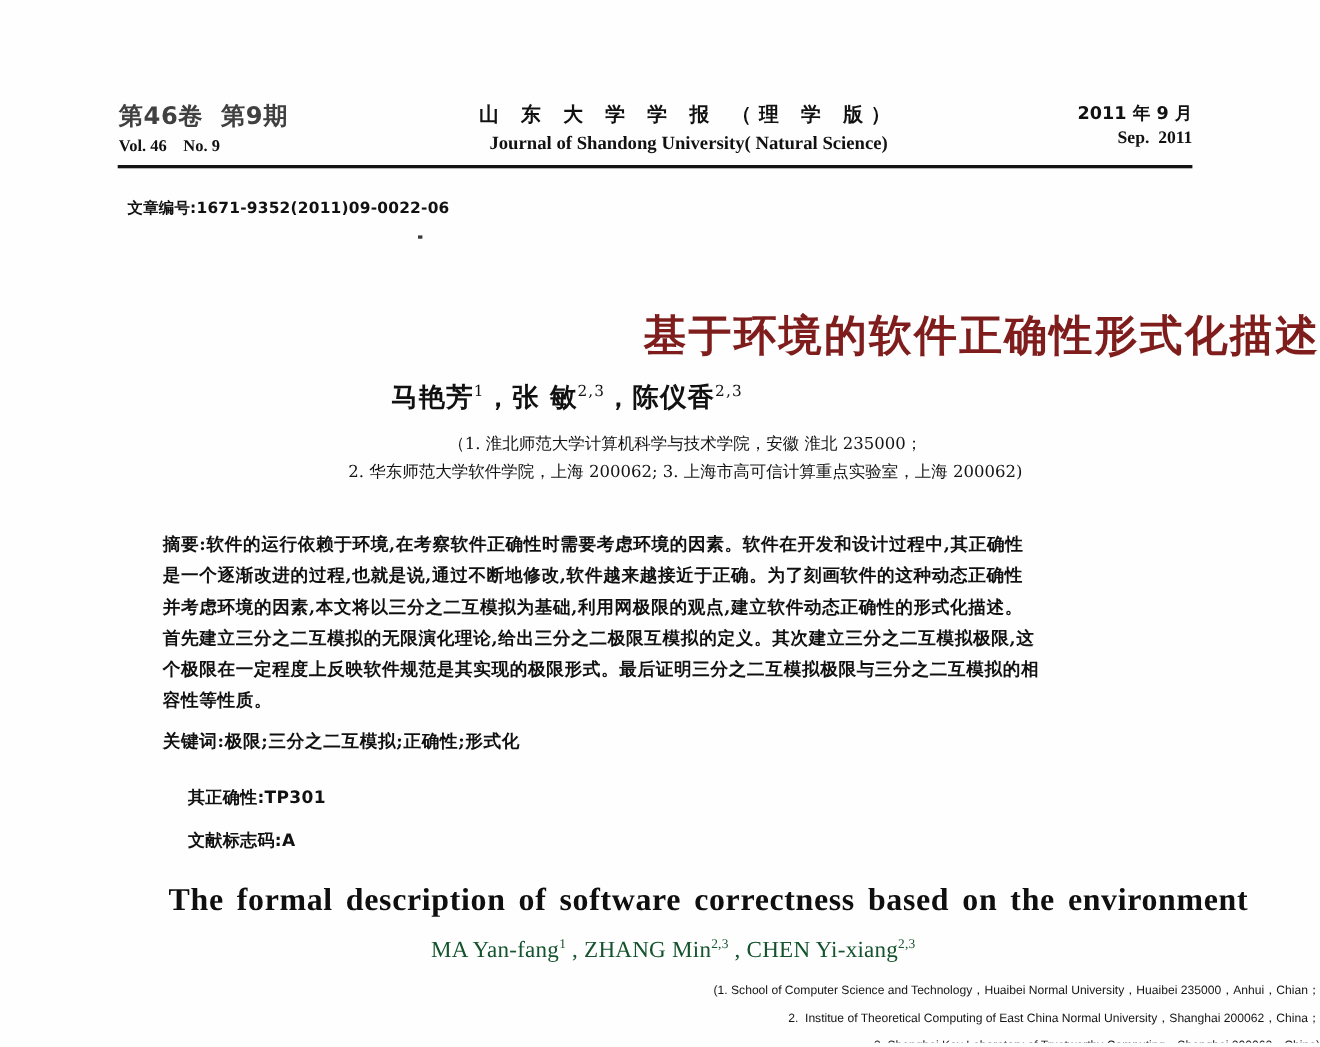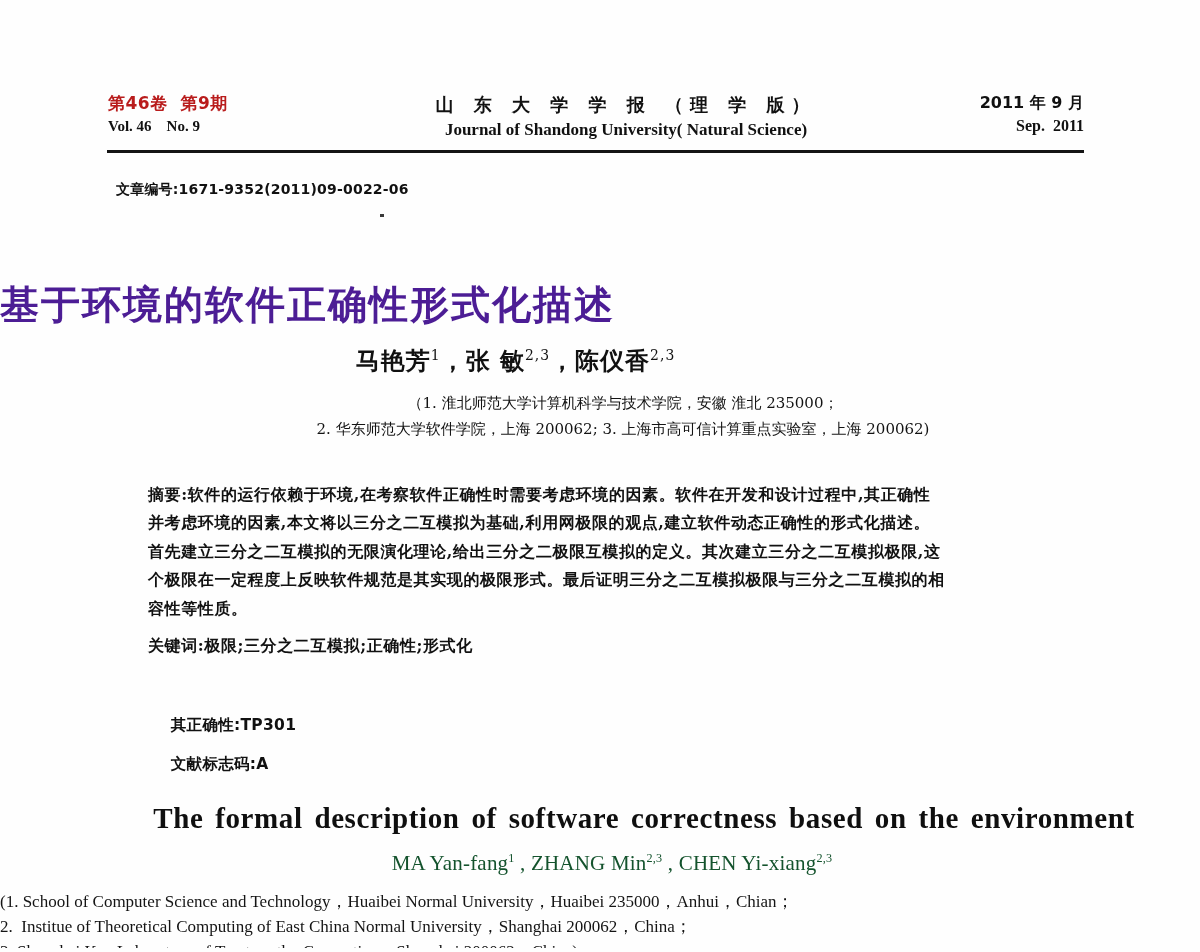--- a/index.html
+++ b/index.html
@@ -39,25 +39,25 @@
     display: flex;
     flex-direction: column;
   }
   .mast-left { align-items: flex-start; width: 230px; }
   .mast-center { align-items: center; flex: 1; }
   .mast-right { align-items: flex-end; width: 170px; text-align: right; }
 
   .mast-cn-vol {
     font-family: "DejaVu Sans", sans-serif;
     font-weight: bold;
-    font-size: 17px;
+    font-size: 22px;
     letter-spacing: 0.5px;
     white-space: pre;
     line-height: 1.35;
-    color: #b91c1c;
+    color: #404040;
   }
   .mast-en-vol {
     font-family: "Liberation Serif", serif;
     font-weight: bold;
     font-size: 15px;
     white-space: pre;
     line-height: 1.5;
     color: #111;
   }
   .mast-cn-title {
@@ -125,26 +125,26 @@
     height: 3px;
     background: #3a3a3a;
   }
 
   
   .cn-title {
     position: absolute;
     left: 0;
     top: 252px;
     width: 1200px;
-    text-align: left;
+    text-align: right;
     font-family: "DejaVu Sans", sans-serif;
     font-weight: bold;
     font-size: 39px;
     letter-spacing: 2px;
-    color: #4c1d95;
+    color: #7f1d1d;
   }
 
   
   .cn-authors {
     position: absolute;
     left: 0;
     top: 345px;
     width: 1031px;
     text-align: center;
     font-family: "DejaVu Serif", serif;
@@ -240,23 +240,23 @@
     color: #14532d;
     white-space: pre;
   }
 
   
   .en-affils {
     position: absolute;
     left: 0;
     top: 889px;
     width: 1200px;
-    text-align: left;
-    font-family: Liberation Serif, serif;
-    font-size: 17px;
+    text-align: right;
+    font-family: Liberation Sans, sans-serif;
+    font-size: 11px;
     line-height: 25px;
     color: #141414;
   }
   .en-affils div { white-space: pre; }
 
   
   .clipped-line {
     height: 9px;
     overflow: hidden;
     line-height: 25px;
@@ -292,20 +292,21 @@
   <div class="cn-authors"><span>马艳芳<sup>1</sup></span><span>，</span><span>张 敏<sup>2,3</sup></span><span>，</span><span>陈仪香<sup>2,3</sup></span></div>
 
   <div class="cn-affils">
       <div>（1. 淮北师范大学计算机科学与技术学院，安徽 淮北 235000；</div>
       <div>2. 华东师范大学软件学院，上海 200062; 3. 上海市高可信计算重点实验室，上海 200062)</div>
     </div>
 
   <div class="abstract-block">
     <div id="abstract-body-cn">
         <div class="abstract-line">摘要:软件的运行依赖于环境,在考察软件正确性时需要考虑环境的因素。软件在开发和设计过程中,其正确性</div>
+        <div class="abstract-line">是一个逐渐改进的过程,也就是说,通过不断地修改,软件越来越接近于正确。为了刻画软件的这种动态正确性</div>
         <div class="abstract-line">并考虑环境的因素,本文将以三分之二互模拟为基础,利用网极限的观点,建立软件动态正确性的形式化描述。</div>
         <div class="abstract-line">首先建立三分之二互模拟的无限演化理论,给出三分之二极限互模拟的定义。其次建立三分之二互模拟极限,这</div>
         <div class="abstract-line">个极限在一定程度上反映软件规范是其实现的极限形式。最后证明三分之二互模拟极限与三分之二互模拟的相</div>
         <div class="abstract-line">容性等性质。</div>
       </div>
     <div class="kw-line">关键词:极限;三分之二互模拟;正确性;形式化</div>
   </div>
 
   <div class="class-line">
     <span>其正确性:TP301</span>

